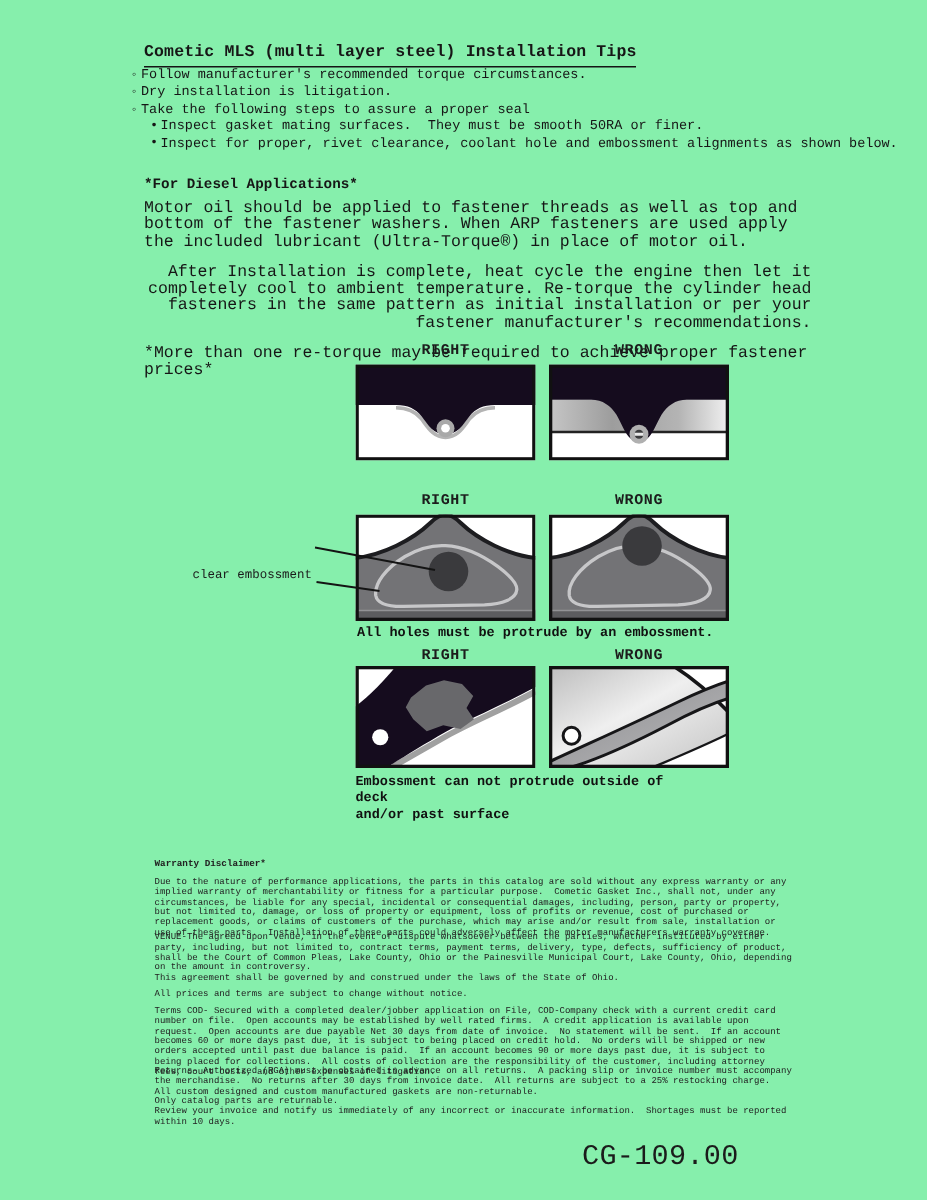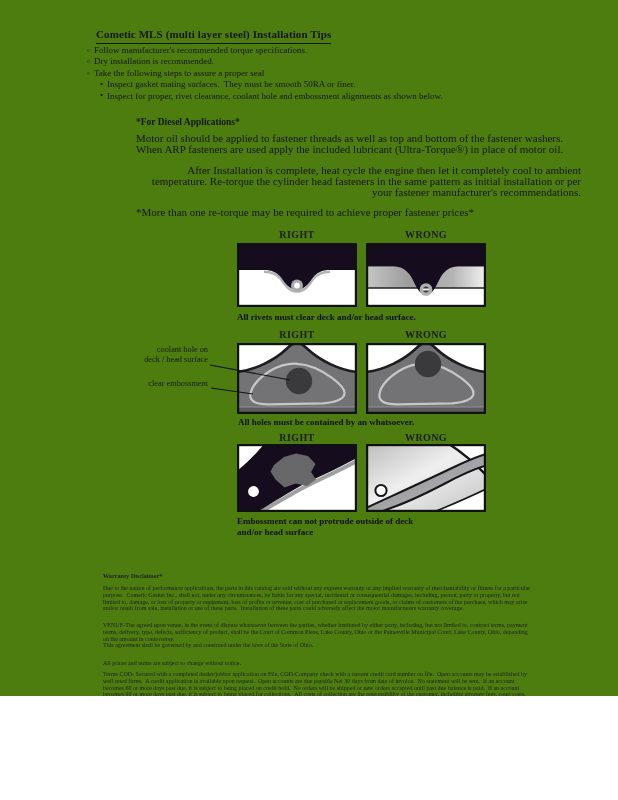--- a/index.html
+++ b/index.html
@@ -1,18 +1,18 @@
 <!DOCTYPE html>
 <html><head>
 <meta charset="utf-8">
 <style>
   html,body{margin:0;padding:0;background:#ffffff;}
   .page{
-    position:relative;width:618px;height:696px;background:#4d7c0f;overflow:hidden;
-    font-family:Liberation Serif, serif;color:#161616;
+    position:relative;width:618px;height:800px;background:#86efac;overflow:hidden;
+    font-family:Liberation Mono, monospace;color:#161616;
   }
   .abs{position:absolute;}
   .txt{white-space:pre-wrap;}
   
   .title{
     margin:0;font-size:11px;font-weight:bold;letter-spacing:.1px;
     display:inline-block;border-bottom:1.6px solid #141414;padding-bottom:2.5px;
   }
   
   .tips{font-size:9px;line-height:11.4px;}
@@ -40,28 +40,28 @@
 </head>
 <body>
 
 <div class="page">
 
   <div class="abs" style="left:96px;top:24px;">
     <h1 class="title">Cometic MLS (multi layer steel) Installation Tips</h1>
   </div>
 
   <div class="abs tips" style="left:87px;top:45px;">
-    <div class="tip-row"><span class="mark">◦</span><span>Follow manufacturer's recommended torque specifications.</span></div>
-    <div class="tip-row"><span class="mark">◦</span><span>Dry installation is recommended.</span></div>
+    <div class="tip-row"><span class="mark">◦</span><span>Follow manufacturer's recommended torque circumstances.</span></div>
+    <div class="tip-row"><span class="mark">◦</span><span>Dry installation is litigation.</span></div>
     <div class="tip-row"><span class="mark">◦</span><span>Take the following steps to assure a proper seal</span></div>
     <div class="tip-row sub"><span class="mark">•</span><span class="txt">Inspect gasket mating surfaces.  They must be smooth 50RA or finer.</span></div>
     <div class="tip-row sub"><span class="mark">•</span><span class="txt">Inspect for proper, rivet clearance, coolant hole and embossment alignments as shown below.</span></div>
   </div>
 
-  <div class="abs diesel" style="left:96px;top:117px;margin-left:40px;">
+  <div class="abs diesel" style="left:96px;top:117px;">
     <h2 class="diesel-h">*For Diesel Applications*</h2>
     <p class="p1 txt">Motor oil should be applied to fastener threads as well as top and bottom of the fastener washers. When ARP fasteners are used apply the included lubricant (Ultra-Torque®) in place of motor oil.</p>
     <p class="p2 txt">After Installation is complete, heat cycle the engine then let it completely cool to ambient temperature. Re-torque the cylinder head fasteners in the same pattern as initial installation or per your fastener manufacturer's recommendations.</p>
     <p class="p3 txt">*More than one re-torque may be required to achieve proper fastener prices*</p>
   </div>
 
   <div class="abs dg-label" style="left:237px;top:229px;">RIGHT</div>
   <div class="abs dg-label" style="left:366px;top:229px;">WRONG</div>
 
   <svg class="abs dgbox" style="left:237px;top:243px;" width="120" height="64" viewBox="0 0 120 64">
@@ -87,21 +87,20 @@
     <rect width="120" height="64" fill="#ffffff"></rect>
     <rect x="0" y="23.5" width="120" height="21.5" fill="url(#gA)"></rect>
     <line x1="0" y1="45" x2="120" y2="45" stroke="#222222" stroke-width="1.6"></line>
     <path d="M0,0 H120 V23.5 H92 C84,23.5 79,27.5 75,33.5 C70.5,41 68,51.5 60,51.5 C52,51.5 49.5,41 45,33.5 C41,27.5 36,23.5 28,23.5 H0 Z" fill="#150c1e"></path>
     <circle cx="60" cy="46.5" r="6.3" fill="#b0b0b0"></circle>
     <circle cx="60" cy="46.5" r="3" fill="#3c3c3e"></circle>
     <rect x="57" y="45.5" width="6" height="2" fill="#e9e9e9"></rect>
     <rect x="1.1" y="1.1" width="117.8" height="61.8" fill="none" stroke="#111111" stroke-width="2.2"></rect>
   </svg>
 
-  <div class="abs dg-caption" style="left:237px;top:312px;">All rivets must clear deck and/or head surface.</div>
 
   <div class="abs dg-label" style="left:237px;top:329px;">RIGHT</div>
   <div class="abs dg-label" style="left:366px;top:329px;">WRONG</div>
 
   <svg class="abs dgbox" style="left:237px;top:343px;" width="120" height="71" viewBox="0 0 120 71">
     <rect width="120" height="71" fill="#ffffff"></rect>
     <path d="M0,71 V29 C18,27 38,17 50,5.5 C53,2.5 56,0 60,0 C64,0 67,2.5 70,5.5 C82,17 102,27 120,29 V71 Z" fill="#737376"></path>
     <path d="M0,29 C18,27 38,17 50,5.5 C53,2.5 56,0 60,0 C64,0 67,2.5 70,5.5 C82,17 102,27 120,29" fill="none" stroke="#1d1d20" stroke-width="2.6"></path>
     <rect x="0" y="64" width="120" height="7" fill="#5c5c5f"></rect>
     <line x1="0" y1="64" x2="120" y2="64" stroke="#929295" stroke-width="1"></line>
@@ -114,29 +113,27 @@
     <rect width="120" height="71" fill="#ffffff"></rect>
     <path d="M0,71 V29 C18,27 38,17 50,5.5 C53,2.5 56,0 60,0 C64,0 67,2.5 70,5.5 C82,17 102,27 120,29 V71 Z" fill="#737376"></path>
     <path d="M0,29 C18,27 38,17 50,5.5 C53,2.5 56,0 60,0 C64,0 67,2.5 70,5.5 C82,17 102,27 120,29" fill="none" stroke="#1d1d20" stroke-width="2.6"></path>
     <rect x="0" y="64" width="120" height="7" fill="#5c5c5f"></rect>
     <line x1="0" y1="64" x2="120" y2="64" stroke="#929295" stroke-width="1"></line>
     <path d="M13.5,54 C12.5,46 20,36 33,28 C42,22.8 52,20.3 60,20.8 C72,21.3 84,26.8 95,34.8 C103,40.8 108,45.8 107.5,50.3 C107,56.3 98,59.8 86,60.3 L32,61.3 C21,61.5 14.5,59.5 13.5,54 Z" fill="none" stroke="#c7c7c9" stroke-width="2.2"></path>
     <circle cx="62" cy="21" r="13.2" fill="#3a3a3d"></circle>
     <rect x="1.1" y="1.1" width="117.8" height="68.8" fill="none" stroke="#111111" stroke-width="2.2"></rect>
   </svg>
 
-  <div class="abs anno" style="left:98px;top:345px;width:110px;">coolant hole on
-deck / head surface</div>
   <div class="abs anno" style="left:98px;top:379px;width:110px;">clear embossment</div>
   <svg class="abs" style="left:200px;top:350px;z-index:5;" width="110" height="60" viewBox="0 0 110 60">
     <line x1="10" y1="15" x2="90" y2="30" stroke="#141414" stroke-width="1.2"></line>
     <line x1="11" y1="38" x2="53" y2="44" stroke="#141414" stroke-width="1.2"></line>
   </svg>
 
-  <div class="abs dg-caption" style="left:238px;top:417px;">All holes must be contained by an whatsoever.</div>
+  <div class="abs dg-caption" style="left:238px;top:417px;">All holes must be protrude by an embossment.</div>
 
   <div class="abs dg-label" style="left:237px;top:432px;">RIGHT</div>
   <div class="abs dg-label" style="left:366px;top:432px;">WRONG</div>
 
   <svg class="abs dgbox" style="left:237px;top:444px;" width="120" height="68" viewBox="0 0 120 68">
     <rect width="120" height="68" fill="#ffffff"></rect>
     <path d="M120,17 C98,29 77,37.5 61,46.5 C47,54.5 34,62 25,67" stroke="#a0a0a0" stroke-width="4" fill="none"></path>
     <path d="M0,0 H120 V14 C98,26 76,35 60,44 C46,52 33,60 23.5,66 L18,68 H0 Z" fill="#150c1e"></path>
     <path d="M0,0 H27 C20,9 9,20 0,27 Z" fill="#ffffff"></path>
     <polygon points="37,21 47,13 59,9.5 71,12 78.5,20 74,28 79,35.5 70,42 58.5,39.5 47.5,43.5 38.5,35.5 33.5,27.5" fill="#68686b"></polygon>
@@ -159,21 +156,21 @@
     <rect width="120" height="68" fill="url(#gC)"></rect>
     <path d="M83,0 H120 V31 C108,18.5 95.5,8 83,0 Z" fill="#ffffff"></path>
     <path d="M83,0 C95.5,8 108,18.5 120,31" stroke="#161618" stroke-width="2.4" fill="none"></path>
     <path d="M120,45 V68 H68 C86,60.5 104,52.8 120,45 Z" fill="#ffffff" stroke="#161618" stroke-width="1.6"></path>
     <path d="M0,64 C28,51 58,37.5 86,24 C97.5,18.5 109,13.5 120,10 V21.5 C107,25.5 93,32 79,39.5 C57,51 32,62.5 13,68 L0,68 Z" fill="url(#gD)" stroke="#161618" stroke-width="2"></path>
     <circle cx="15" cy="46.5" r="5.6" fill="#ffffff" stroke="#161618" stroke-width="2"></circle>
     <rect x="1.1" y="1.1" width="117.8" height="65.8" fill="none" stroke="#111111" stroke-width="2.2"></rect>
   </svg>
 
   <div class="abs dg-caption" style="left:237px;top:516px;width:230px;">Embossment can not protrude outside of deck
-and/or head surface</div>
+and/or past surface</div>
 
   <div class="abs warr" style="left:103px;top:573px;height:180px;">
     <div class="abs warr-h" style="left:0;top:0;">Warranty Disclaimer*</div>
     <div class="abs txt" style="left:0;top:12px;width:428px;">Due to the nature of performance applications, the parts in this catalog are sold without any express warranty or any implied warranty of merchantability or fitness for a particular purpose.  Cometic Gasket Inc., shall not, under any circumstances, be liable for any special, incidental or consequential damages, including, person, party or property, but not limited to, damage, or loss of property or equipment, loss of profits or revenue, cost of purchased or replacement goods, or claims of customers of the purchase, which may arise and/or result from sale, installation or use of these parts.  Installation of these parts could adversely affect the motor manufacturers warranty coverage.</div>
     <div class="abs txt" style="left:0;top:49px;width:428px;">VENUE-The agreed upon venue, in the event of dispute whatsoever between the parties, whether instituted by either party, including, but not limited to, contract terms, payment terms, delivery, type, defects, sufficiency of product, shall be the Court of Common Pleas, Lake County, Ohio or the Painesville Municipal Court, Lake County, Ohio, depending on the amount in controversy.
 This agreement shall be governed by and construed under the laws of the State of Ohio.</div>
     <div class="abs txt" style="left:0;top:87px;width:428px;">All prices and terms are subject to change without notice.</div>
     <div class="abs txt" style="left:0;top:98px;width:428px;">Terms COD- Secured with a completed dealer/jobber application on File, COD-Company check with a current credit card number on file.  Open accounts may be established by well rated firms.  A credit application is available upon request.  Open accounts are due payable Net 30 days from date of invoice.  No statement will be sent.  If an account becomes 60 or more days past due, it is subject to being placed on credit hold.  No orders will be shipped or new orders accepted until past due balance is paid.  If an account becomes 90 or more days past due, it is subject to being placed for collections.  All costs of collection are the responsibility of the customer, including attorney fees, court costs, and other expenses of litigation.</div>
     <div class="abs txt" style="left:0;top:138px;width:428px;">Returns- Authorized (RGA) must be obtained in advance on all returns.  A packing slip or invoice number must accompany the merchandise.  No returns after 30 days from invoice date.  All returns are subject to a 25% restocking charge.  All custom designed and custom manufactured gaskets are non-returnable.</div>
     <div class="abs txt" style="left:0;top:158px;width:428px;">Only catalog parts are returnable.

